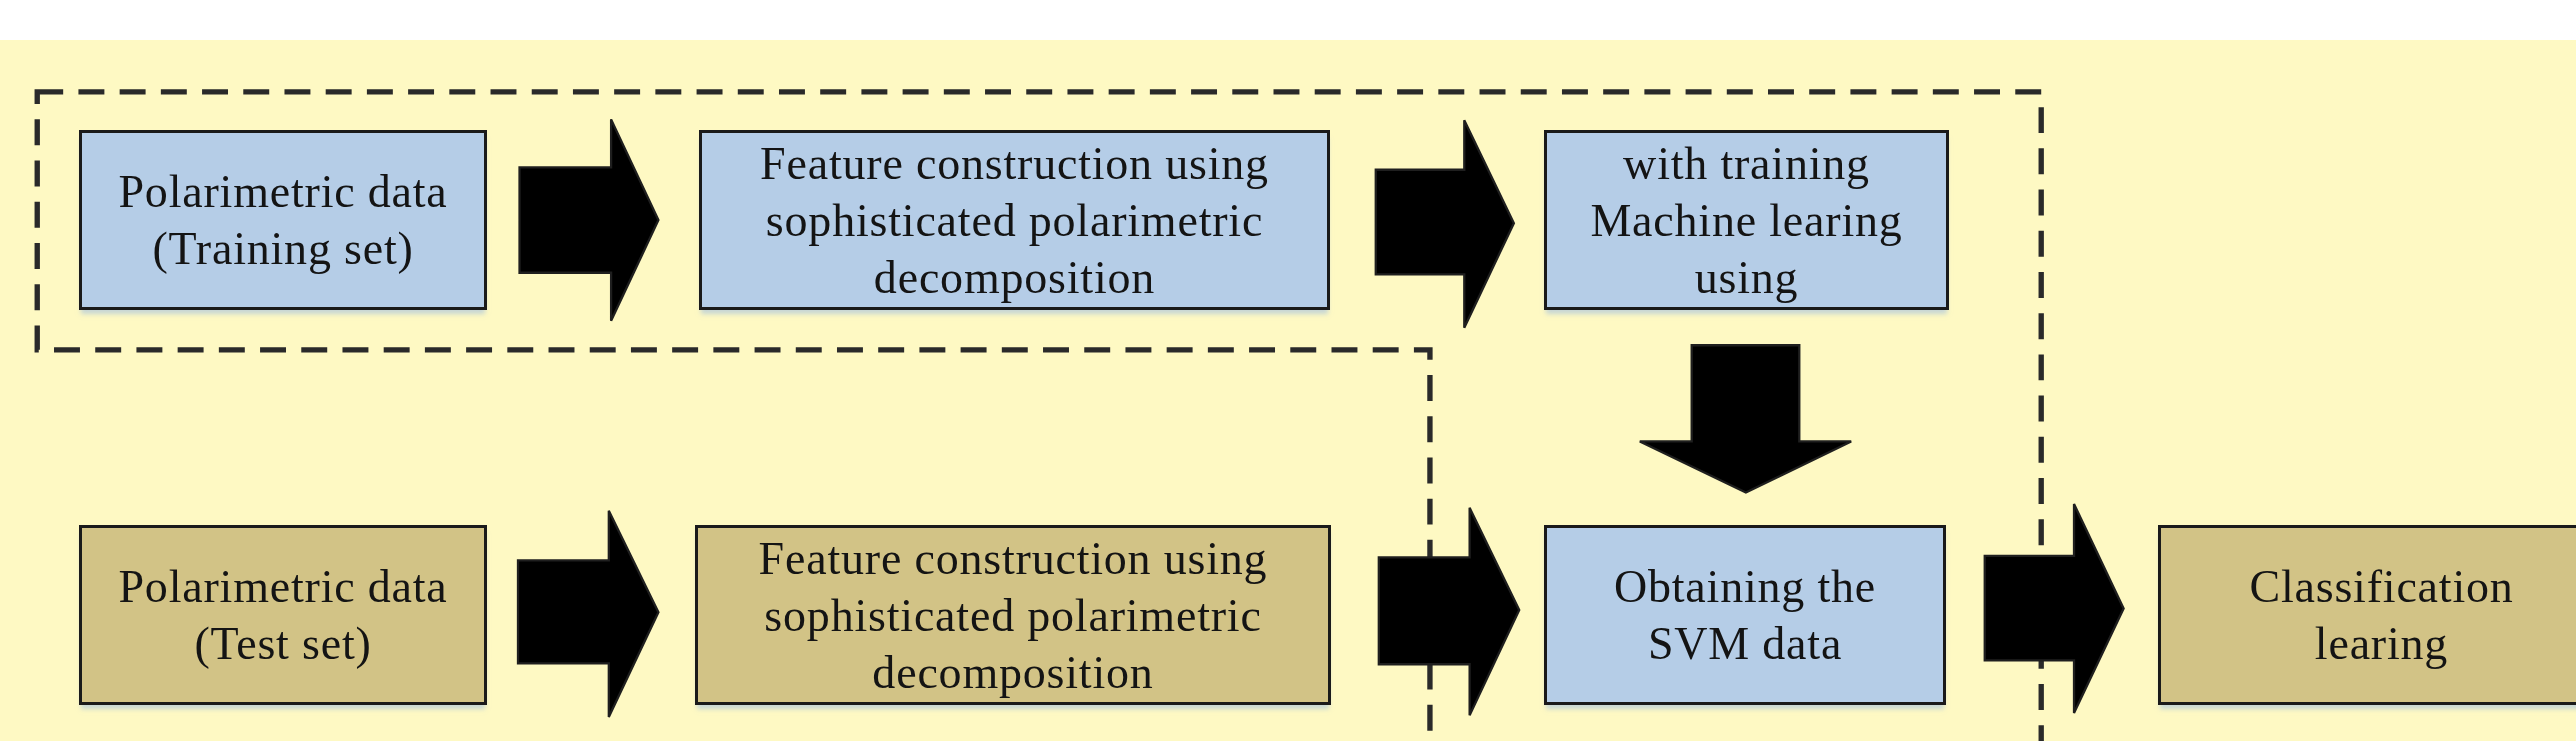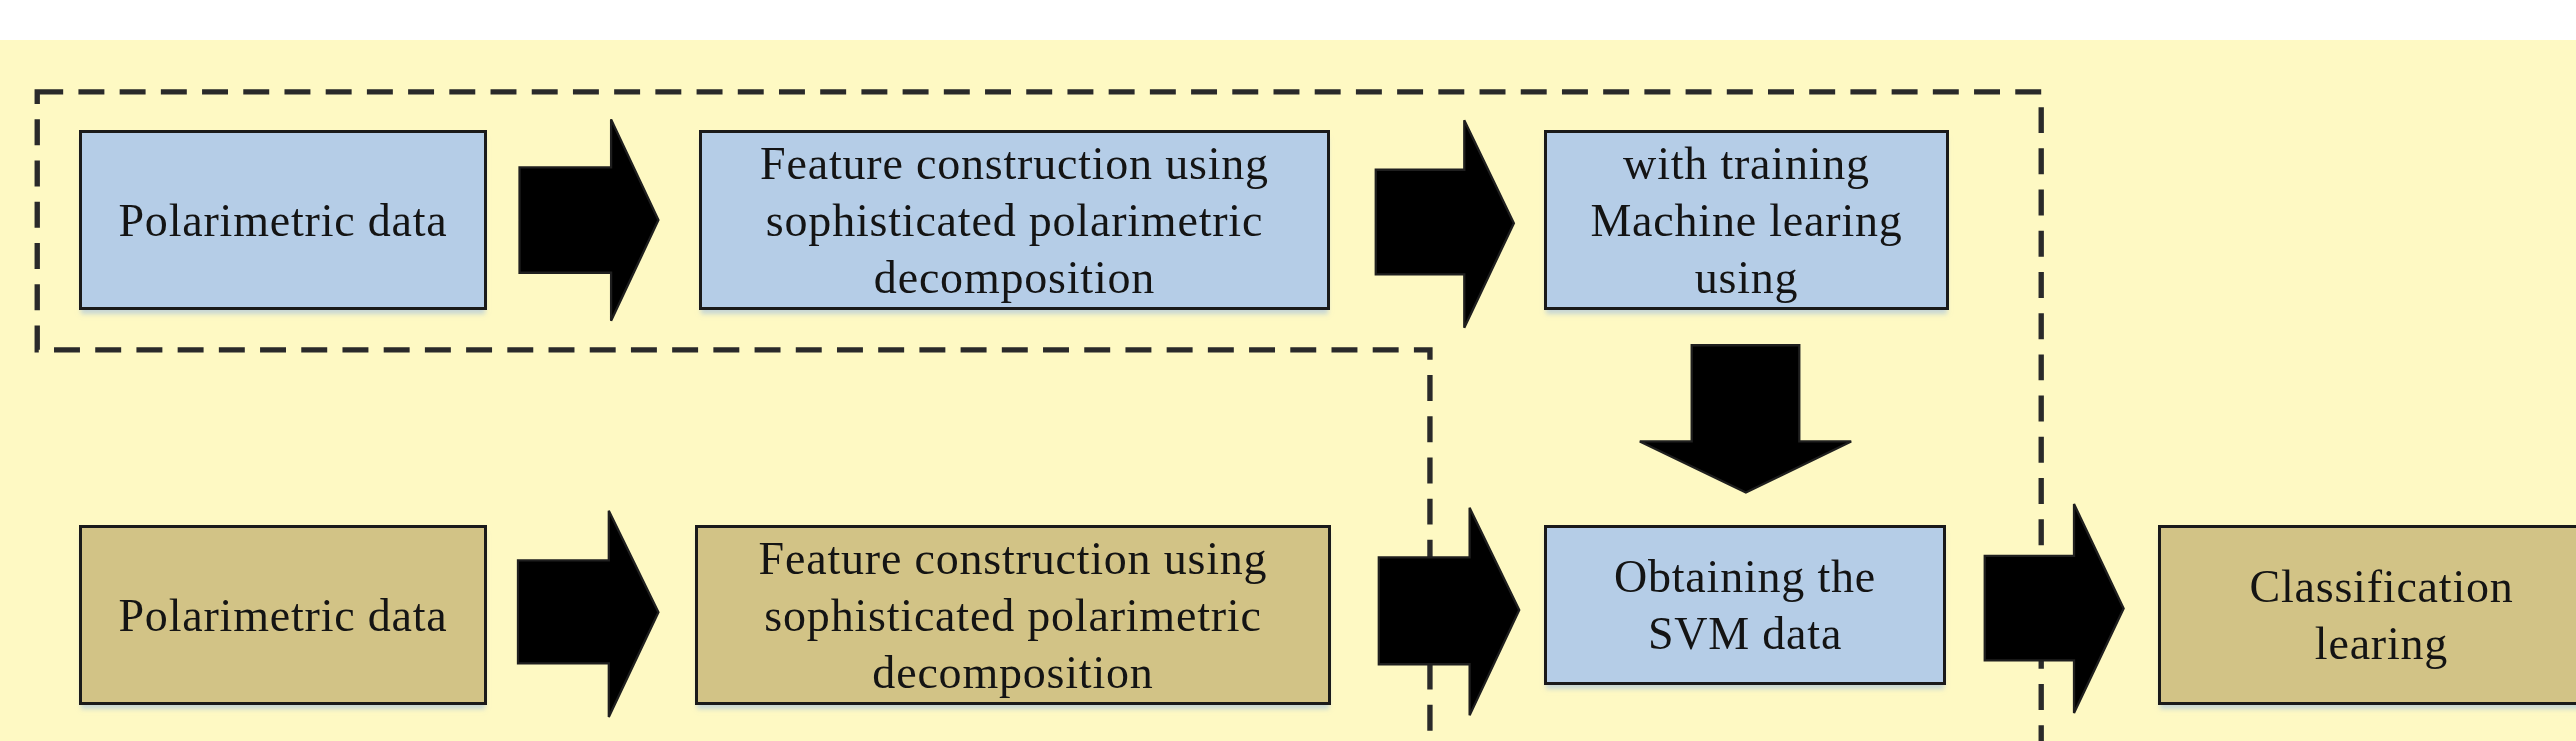--- a/index.html
+++ b/index.html
@@ -53,21 +53,21 @@
   .box.training{background:var(--training-fill);}
   .box.test{background:var(--test-fill);}
   .box-line{white-space:nowrap;}
 
   
   #box-polarimetric-training{left:79px;top:90px;width:408px;height:180px;}
   #box-feature-training{left:699px;top:90px;width:631px;height:180px;}
   #box-machine-learning{left:1544px;top:90px;width:405px;height:180px;}
   #box-polarimetric-test{left:79px;top:485px;width:408px;height:180px;}
   #box-feature-test{left:695px;top:485px;width:636px;height:180px;}
-  #box-svm-model{left:1544px;top:485px;width:402px;height:160px;}
+  #box-svm-model{left:1544px;top:485px;width:402px;height:180px;}
   #box-classification{left:2158px;top:485px;width:447px;height:180px;}
 </style>
 </head>
 <body>
 
 <div class="canvas">
 
   <svg class="overlay" viewBox="0 0 3374 971" xmlns="http://www.w3.org/2000/svg">
 
     <path class="dashed-path" d="M 48 68 L 2674 68 L 2674 933 L 1873 933 L 1873 406 L 48 406 Z"></path>
@@ -77,36 +77,38 @@
 
     <polygon class="arrow" points="2216,400 2357,400 2357,526 2425,526 2287,593 2148,526 2216,526"></polygon>
 
     <polygon class="arrow" points="678,682 797,682 797,617 862,750 797,887 797,817 678,817"></polygon>
     <polygon class="arrow" points="1806,678 1925,678 1925,613 1990,747 1925,885 1925,818 1806,818"></polygon>
     <polygon class="arrow" points="2600,676 2717,676 2717,608 2782,745 2717,882 2717,813 2600,813"></polygon>
   </svg>
 
   <div class="box training" id="box-polarimetric-training">
     <div class="box-line">Polarimetric data</div>
+    <div class="box-line">(Training set)</div>
   </div>
 
   <div class="box training" id="box-feature-training">
     <div class="box-line">Feature construction using</div>
     <div class="box-line">sophisticated polarimetric</div>
     <div class="box-line">decomposition</div>
   </div>
 
   <div class="box training" id="box-machine-learning">
     <div class="box-line">with training</div>
     <div class="box-line">Machine learing</div>
     <div class="box-line">using</div>
   </div>
 
   <div class="box test" id="box-polarimetric-test">
     <div class="box-line">Polarimetric data</div>
+    <div class="box-line">(Test set)</div>
   </div>
 
   <div class="box test" id="box-feature-test">
     <div class="box-line">Feature construction using</div>
     <div class="box-line">sophisticated polarimetric</div>
     <div class="box-line">decomposition</div>
   </div>
 
   <div class="box training" id="box-svm-model">
     <div class="box-line">Obtaining the</div>

